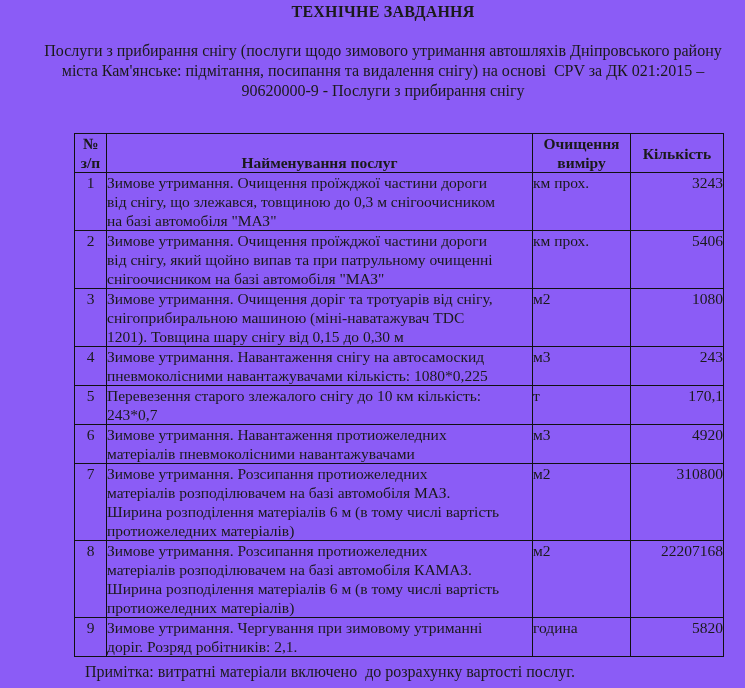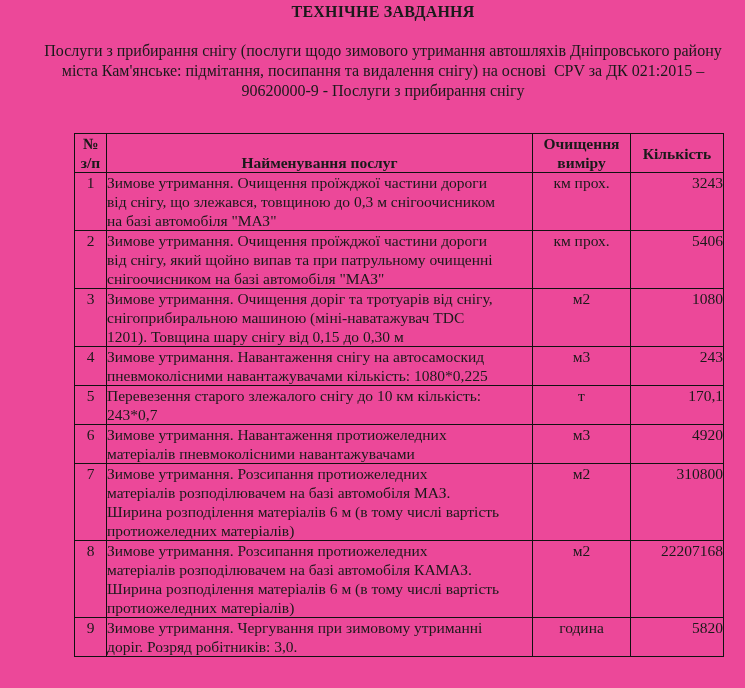--- a/index.html
+++ b/index.html
@@ -6,21 +6,21 @@
   body {
     width: 745px; height: 688px;
     background: #ffffff;
     font-family: "Liberation Serif", serif;
     color: #1a1a1a;
   }
   .page {
     position: relative;
     width: 745px; height: 688px;
     overflow: hidden;
-    background: #ec4899;
+    background: #8b5cf6;
     font-family: Liberation Serif, serif;
   }
   .doc-title {
     position: absolute;
     top: 3px; left: 0;
     width: 766px;
     text-align: center;
     font-weight: bold;
     font-size: 16px;
     letter-spacing: 0.2px;
@@ -52,21 +52,21 @@
     font-weight: bold;
     text-align: center;
   }
   th.h-num  { width: 31px;  white-space: pre-line; vertical-align: middle; }
   th.h-name { width: 425px; vertical-align: bottom; padding-bottom: 1px; }
   th.h-unit { width: 97px;  white-space: pre-line; vertical-align: middle; }
   th.h-qty  { width: 92px;  vertical-align: middle; }
   thead tr { height: 39px; }
   td.c-num  { text-align: center; vertical-align: top; padding-top: 1px; }
   td.c-name { vertical-align: top; padding: 1px 2px 1px 4px; white-space: pre-line; }
-  td.c-unit { text-align: center; vertical-align: top; padding: 1px 2px 0 0; margin-left: 20px; }
+  td.c-unit { text-align: left; vertical-align: top; padding: 1px 2px 0 0; margin-left: 20px; }
   td.c-qty  { text-align: right; vertical-align: top; padding: 1px 4px 0 0; margin-top: 8px; }
   .note {
     position: absolute;
     left: 85px; top: 663px;
     font-size: 16px;
     white-space: pre;
   }
 </style>
 </head>
 <body>
@@ -152,21 +152,22 @@
       <td class="c-name">Зимове утримання. Розсипання протиожеледних
 матеріалів розподілювачем на базі автомобіля КАМАЗ.
 Ширина розподілення матеріалів 6 м (в тому числі вартість
 протиожеледних матеріалів)</td>
       <td class="c-unit">м2</td>
       <td class="c-qty">22207168</td>
     </tr>
         <tr>
       <td class="c-num">9</td>
       <td class="c-name">Зимове утримання. Чергування при зимовому утриманні
-доріг. Розряд робітників: 3,0.</td>
+доріг. Розряд робітників: 2,1.</td>
       <td class="c-unit">година</td>
       <td class="c-qty">5820</td>
     </tr>
       </tbody>
   </table>
 
+  <div class="note">Примітка: витратні матеріали включено  до розрахунку вартості послуг.</div>
 
 </div>
 
 </body></html>

